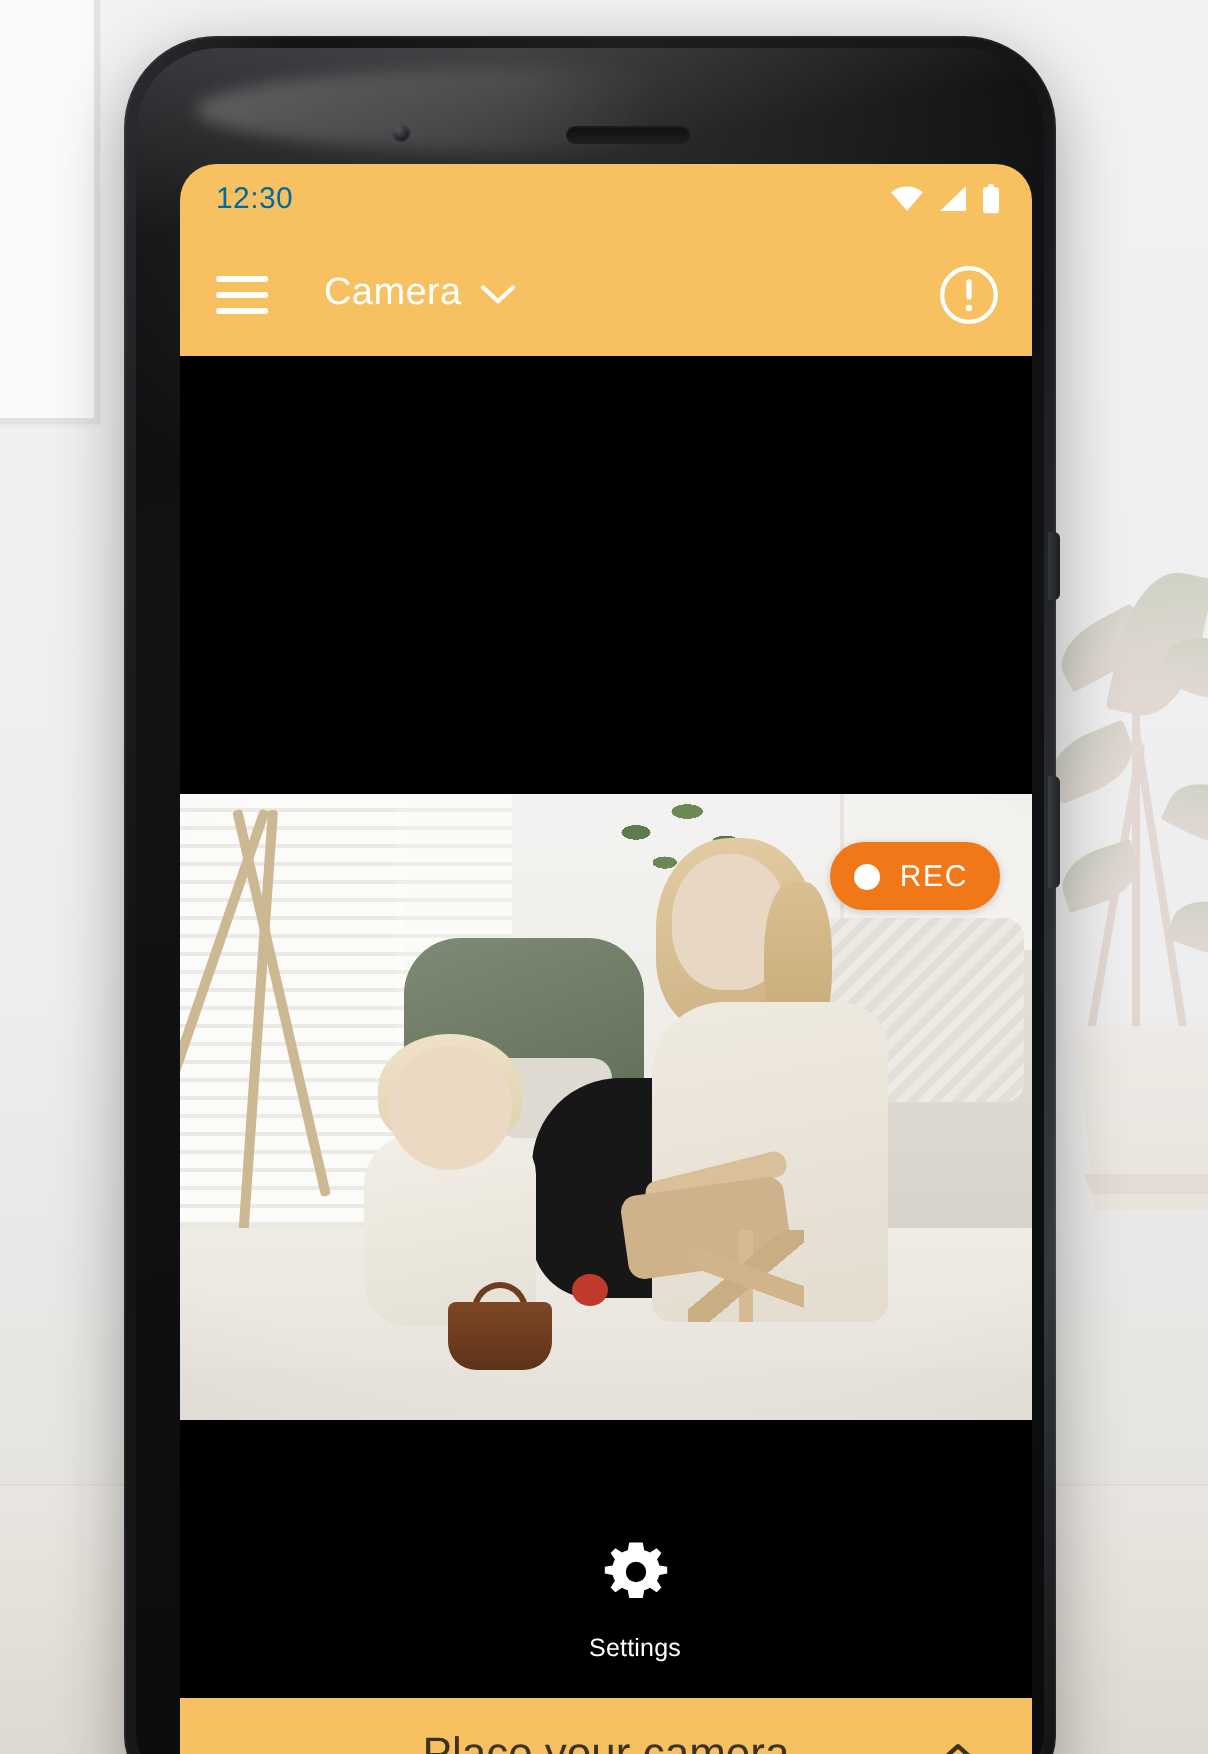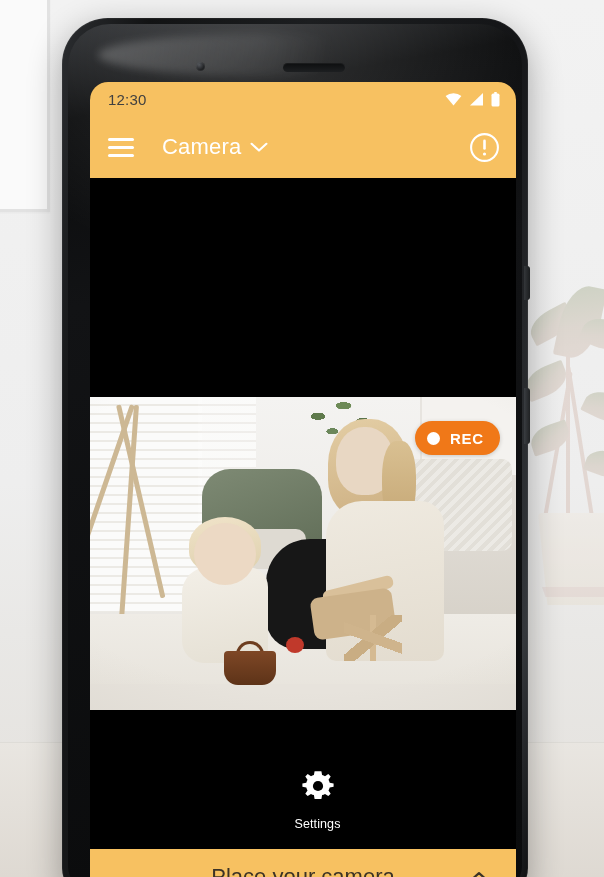--- a/index.html
+++ b/index.html
@@ -120,42 +120,42 @@
   }
 
   
   #status-bar {
     height:34px;
     background:var(--amber);
     display:flex; align-items:center; justify-content:space-between;
     padding:0 16px 0 18px;
     flex:0 0 auto;
   }
-  #clock { color:#404040; font-size:15px; letter-spacing:.2px; }
+  #clock { color:#0369a1; font-size:15px; letter-spacing:.2px; }
   #status-icons { display:flex; align-items:center; gap:7px; }
 
   
   #app-bar {
     height:62px;
     background:var(--amber);
     display:flex; align-items:center;
     padding:0 16px 0 18px;
     flex:0 0 auto;
   }
   #hamburger {
     width:26px; height:19px;
     display:flex; flex-direction:column; justify-content:space-between;
     cursor:pointer;
   }
   #hamburger span { display:block; height:3px; background:#fff; border-radius:2px; }
   #title-group {
     display:flex; align-items:center; gap:9px;
     margin-left:28px; cursor:pointer;
   }
-  #app-title { color:#fff; font-size:22px; font-weight:400; letter-spacing:.2px; }
+  #app-title { color:#fff; font-size:19px; font-weight:400; letter-spacing:.2px; }
   #alert-btn { margin-left:auto; cursor:pointer; display:flex; }
 
   
   #video-stage {
     flex:1 1 auto;
     position:relative;
     background:#000;
     display:flex; flex-direction:column; justify-content:center;
   }
   #video-frame {
@@ -299,21 +299,21 @@
   #rec-badge {
     position:absolute; right:16px; top:24px;
     height:34px; padding:0 16px 0 12px;
     display:flex; align-items:center; gap:10px;
     background:var(--rec);
     border-radius:17px;
     cursor:pointer;
     box-shadow:0 1px 4px rgba(0,0,0,.18);
   }
   #rec-dot { width:13px; height:13px; border-radius:50%; background:#fff; }
-  #rec-label { color:#fff; font-size:15px; font-weight:700; letter-spacing:.8px; }
+  #rec-label { color:#fff; font-size:15px; font-weight:400; letter-spacing:.8px; }
 
   
   #tool-row {
     flex:0 0 auto;
     background:#000;
     display:flex;
     padding:26px 0 18px;
   }
   .tool {
     flex:1;

